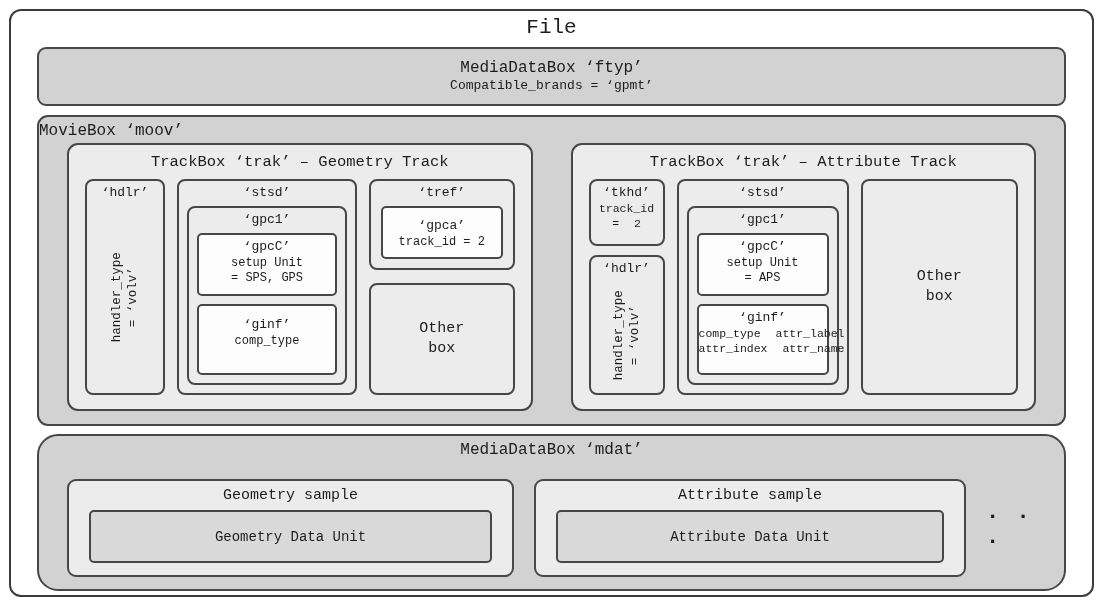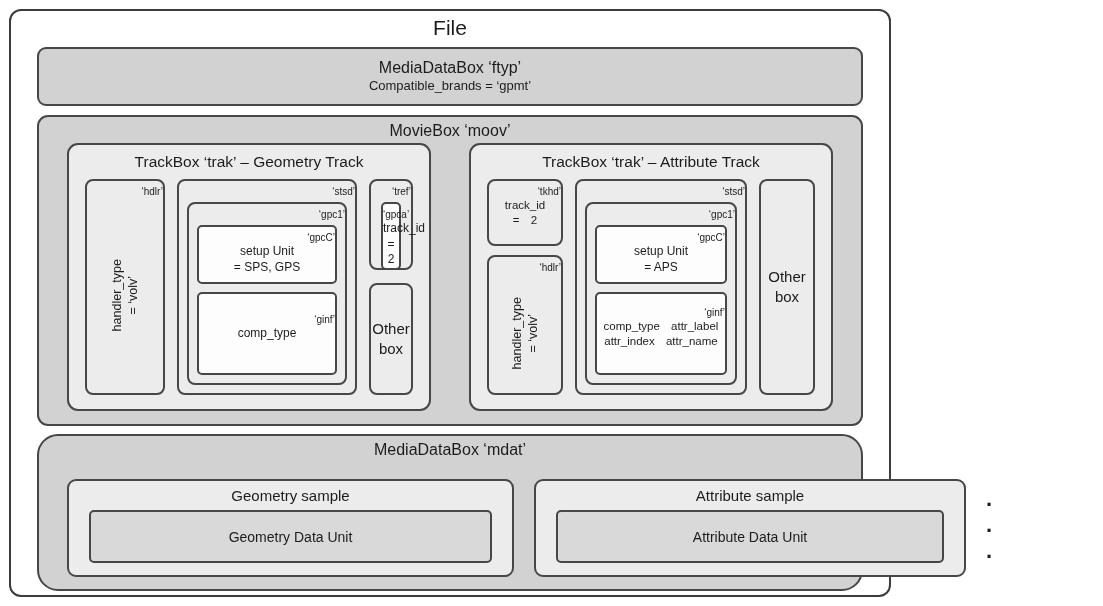--- a/index.html
+++ b/index.html
@@ -4,50 +4,50 @@
 <style>
   html,body{margin:0;padding:0;background:#ffffff;}
   #stage{
     position:relative;width:1103px;height:606px;
     font-family:"Liberation Sans","DejaVu Sans",sans-serif;
     color:#1c1c1c;background:#ffffff;box-sizing:border-box;
   }
   #stage *{box-sizing:border-box;}
 
   .file-box{
-    position:absolute;left:9px;top:9px;width:882px;height:588px;
-    background:#ffffff;border:2.5px solid #3c3c3c;border-radius:12px;
+    position:absolute;left:9px;top:9px;width:1085px;height:588px;
+    background:#ffffff;border:2.5px solid #3c3c3c;border-radius:12px;font-family:Liberation Mono, monospace;
   }
   .file-title{text-align:center;font-size:21px;padding-top:5px;height:36px;}
 
   .ftyp-box{
     margin:0 26px;height:59px;background:#d2d2d2;
     border:2px solid #474747;border-radius:9px;
     display:flex;flex-direction:column;align-items:center;justify-content:center;
   }
   .ftyp-title{font-size:16px;line-height:1.25;}
   .ftyp-brands{font-size:13px;line-height:1.25;text-align:center;}
 
   .moov-box{
     margin:9px 26px 0;height:311px;background:#d2d2d2;
     border:2px solid #474747;border-radius:11px;
     display:flex;flex-direction:column;
   }
-  .moov-title{text-align:center;font-size:16px;padding:5px 0 3px;}
+  .moov-title{text-align:left;font-size:16px;padding:5px 0 3px;}
   .tracks-row{flex:1;display:flex;gap:38px;padding:0 28px 13px;}
 
   .trak-box{
     flex:1;background:#ececec;border:2px solid #474747;border-radius:11px;
     display:flex;flex-direction:column;min-width:0;
   }
   .trak-title{text-align:center;font-size:15.5px;padding:8px 0 8px;}
   .trak-content{flex:1;display:flex;gap:12px;padding:0 16px 14px;min-height:0;}
 
   .outlined{background:#ececec;border:2px solid #474747;border-radius:8px;}
-  .box-title{text-align:right;font-size:10px;padding-top:4px;line-height:1.3;}
+  .box-title{text-align:center;font-size:13px;padding-top:4px;line-height:1.3;}
   .small-line{text-align:center;font-size:12px;line-height:1.3;}
   .tiny-line{text-align:center;font-size:11.5px;line-height:1.3;word-spacing:8px;white-space:nowrap;}
 
   .hdlr-box{width:80px;display:flex;flex-direction:column;}
   .rot-wrap{flex:1;display:flex;align-items:center;justify-content:center;overflow:visible;}
   .rot-text{transform:rotate(-90deg);font-size:12.5px;line-height:1.3;text-align:center;white-space:nowrap;}
 
   .stsd-box{width:180px;display:flex;flex-direction:column;}
   .stsd-box.narrow{width:172px;}
   .gpc1-box{flex:1;margin:4px 8px 8px;background:#ececec;border:2px solid #474747;border-radius:8px;display:flex;flex-direction:column;min-height:0;}

